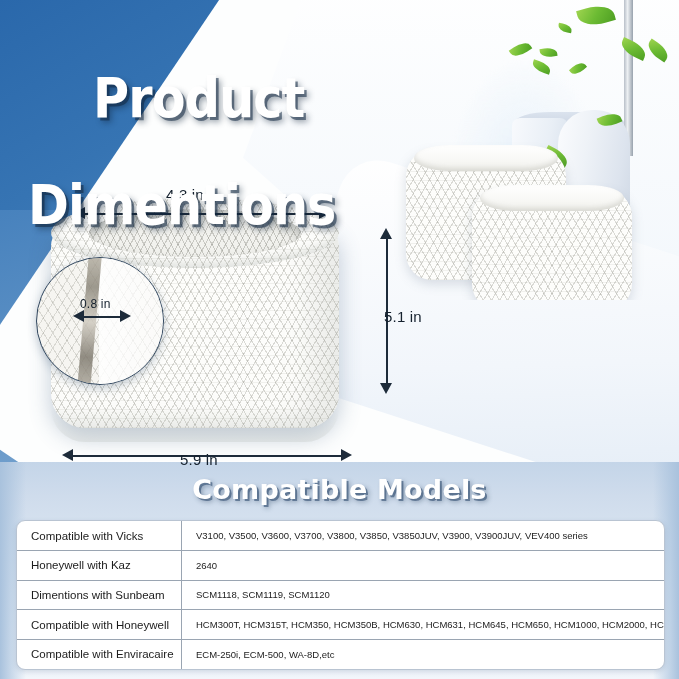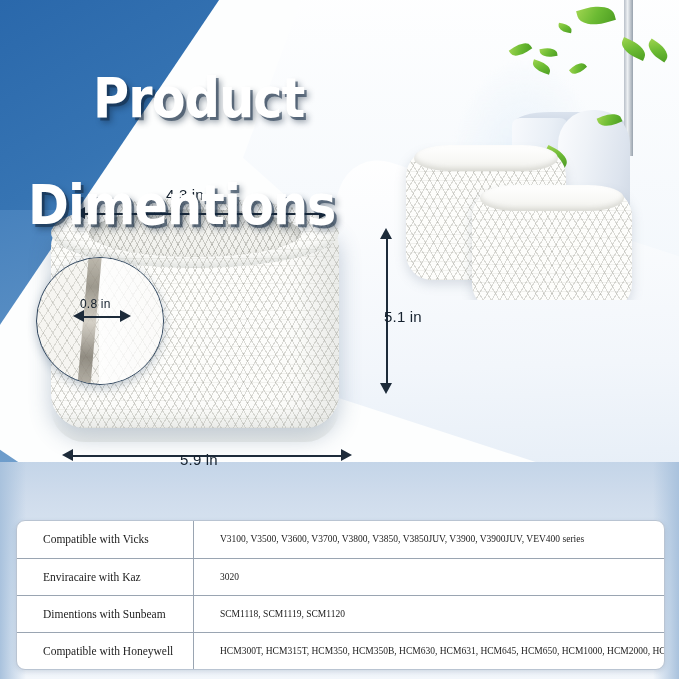--- a/index.html
+++ b/index.html
@@ -275,23 +275,22 @@
   }
   table.models {
     width: 100%; height: 100%;
     border-collapse: collapse;
     table-layout: fixed;
   }
   table.models tr { height: 20%; }
   table.models tr + tr td { border-top: 1px solid #9aa5b2; }
   table.models td {
     vertical-align: middle;
-    padding: 0 0 0 26px;
+    padding: 0 0 0 14px;
     color: #1c1c1c;
-    font-family: Liberation Serif, serif;
   }
   td.label-cell {
     width: 150px;
     border-right: 1px solid #9aa5b2;
     font-size: 11.5px;
     white-space: nowrap;
   }
   td.value-cell {
     font-size: 9.5px;
     padding-left: 10px;
@@ -380,37 +379,42 @@
     <span class="shaft"></span>
     <span class="head right"></span>
   </div>
   <div class="dim-label" id="lbl-mag">0.8 in</div>
 
   <div class="title">
     <span>Product</span>
     <span class="line2">Dimentions</span>
   </div>
 
+  <div class="models-heading">Compatible Models</div>
 
   <div class="table-wrap">
     <table class="models">
       <tbody id="models-tbody">
           <tr>
             <td class="label-cell">Compatible with Vicks</td>
             <td class="value-cell">V3100, V3500, V3600, V3700, V3800, V3850, V3850JUV, V3900, V3900JUV, VEV400 series</td>
           </tr>
           <tr>
-            <td class="label-cell">Enviracaire with Kaz</td>
-            <td class="value-cell">3020</td>
+            <td class="label-cell">Honeywell with Kaz</td>
+            <td class="value-cell">2640</td>
           </tr>
           <tr>
             <td class="label-cell">Dimentions with Sunbeam</td>
             <td class="value-cell">SCM1118, SCM1119, SCM1120</td>
           </tr>
           <tr>
             <td class="label-cell">Compatible with Honeywell</td>
             <td class="value-cell">HCM300T, HCM315T, HCM350, HCM350B, HCM630, HCM631, HCM645, HCM650, HCM1000, HCM2000, HCM540 Series, HCM710</td>
           </tr>
+          <tr>
+            <td class="label-cell">Compatible with Enviracaire</td>
+            <td class="value-cell">ECM-250i, ECM-500, WA-8D,etc</td>
+          </tr>
         </tbody>
     </table>
   </div>
 
 </div>
 
 </body></html>

